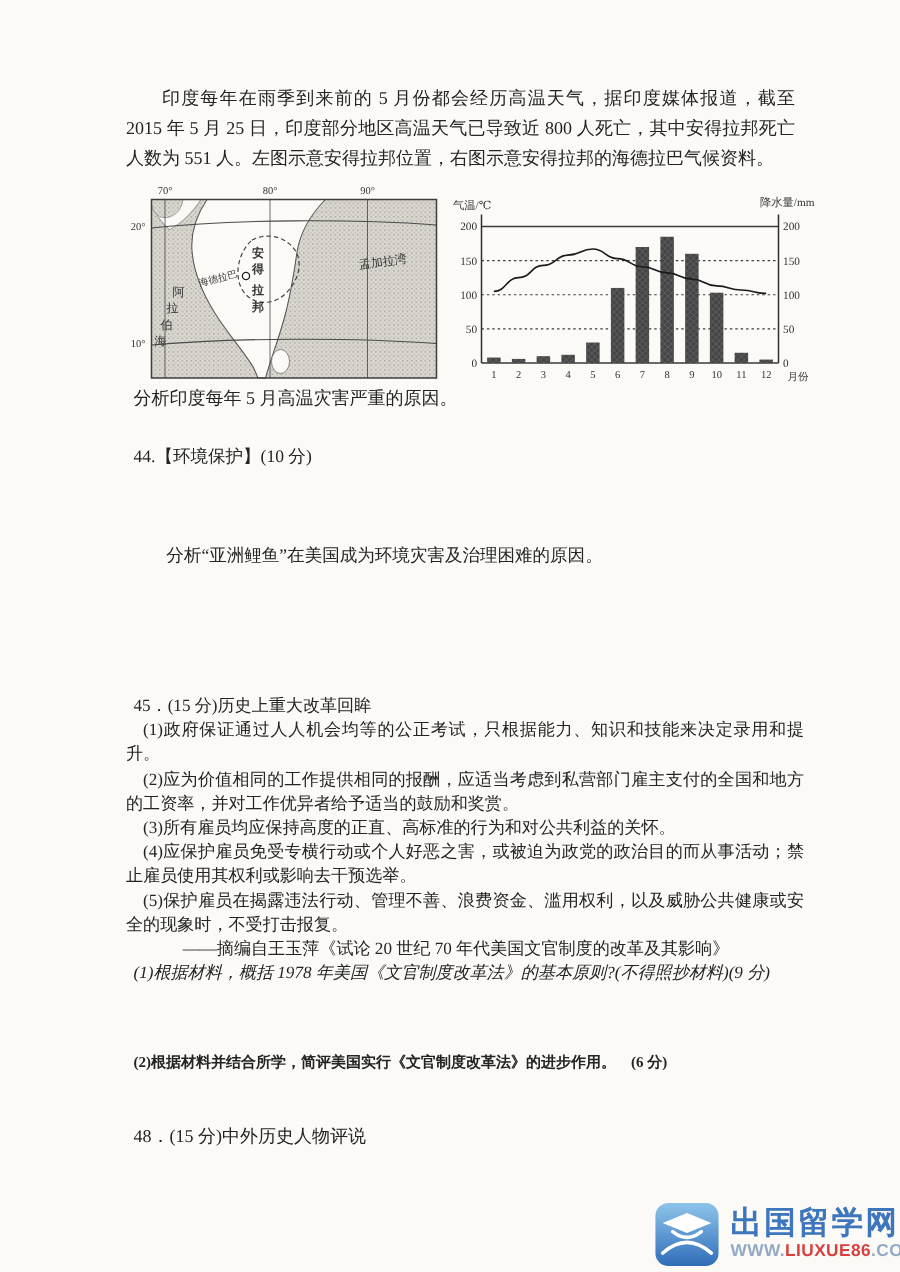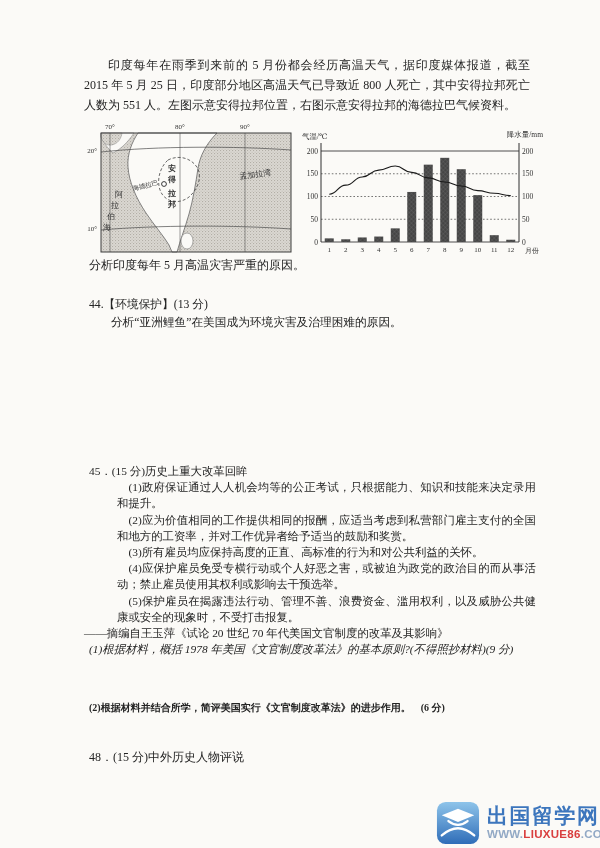--- a/index.html
+++ b/index.html
@@ -13,25 +13,25 @@
   }
   .blk { position:absolute; text-align:justify; }
   .nowrap { white-space:nowrap; }
   #intro        { left:84px; top:55px;  width:446px; font-size:12px;  line-height:20px; text-indent:2em; }
   #map-fig      { left:76px; top:120px; width:230px; height:135px; position:absolute; }
   #chart-fig    { left:299px; top:127px; width:247px; height:133px; position:absolute; }
   #q-analysis   { left:84px; top:257px; width:446px; font-size:12px; text-indent:5px; }
   #sec44        { left:84px; top:296px; width:446px; font-size:11.7px; line-height:17.5px; }
   #sec44 .heading { text-indent:5px; }
   #sec44 .body    { text-indent:2em; }
-  #sec44 .question{ text-indent:2.3em; }
+  #sec44 .question{ text-indent:2.3em;margin-top:48px; }
   #sec45        { left:84px; top:463px; width:452px; font-size:11.4px; line-height:16.2px; }
   #sec45 .heading { text-indent:5px; }
-  #sec45 .item    { text-indent:1em;margin-left:33px; }
-  #sec45 .source  { text-align:left; padding-right:12px; }
+  #sec45 .item    { text-indent:1em; }
+  #sec45 .source  { text-align:center; padding-right:12px; }
   #sec45 .q1      { text-indent:5px;font-style:italic; }
   #q2           { left:84px; top:701px; width:470px; font-size:10px; text-indent:5px;font-weight:bold; }
   #sec48        { left:84px; top:749px; width:446px; font-size:12px; text-indent:5px; }
   #logo { position:absolute; left:436px; top:801px; display:flex; align-items:center; gap:7px; cursor:pointer; }
   #logo .txt { display:flex; flex-direction:column; }
   #logo .title {
     font-family:"Liberation Sans","DejaVu Sans",sans-serif;
     font-weight:bold; font-size:21px; line-height:22px; letter-spacing:1.5px;
     color:#3d76bd;
   }
@@ -164,21 +164,21 @@
         <text x="195.25" y="125" font-size="7" text-anchor="middle">11</text>
         <text x="211.75" y="125" font-size="7" text-anchor="middle">12</text>
       </g>
   <text x="226" y="126" font-size="7">月份</text>
 </svg>
 </div>
 
 <p class="blk" id="q-analysis">分析印度每年 5 月高温灾害严重的原因。</p>
 
 <div class="blk" id="sec44">
-  <p class="heading">44.【环境保护】(13 分)</p>
+  <p class="heading">44.【环境保护】(10 分)</p>
   <p class="question">分析“亚洲鲤鱼”在美国成为环境灾害及治理困难的原因。</p>
 </div>
 
 <div class="blk" id="sec45">
   <p class="heading">45．(15 分)历史上重大改革回眸</p>
   <p class="item">(1)政府保证通过人人机会均等的公正考试，只根据能力、知识和技能来决定录用和提升。</p>
   <p class="item">(2)应为价值相同的工作提供相同的报酬，应适当考虑到私营部门雇主支付的全国和地方的工资率，并对工作优异者给予适当的鼓励和奖赏。</p>
   <p class="item">(3)所有雇员均应保持高度的正直、高标准的行为和对公共利益的关怀。</p>
   <p class="item">(4)应保护雇员免受专横行动或个人好恶之害，或被迫为政党的政治目的而从事活动；禁止雇员使用其权利或影响去干预选举。</p>
   <p class="item">(5)保护雇员在揭露违法行动、管理不善、浪费资金、滥用权利，以及威胁公共健康或安全的现象时，不受打击报复。</p>

